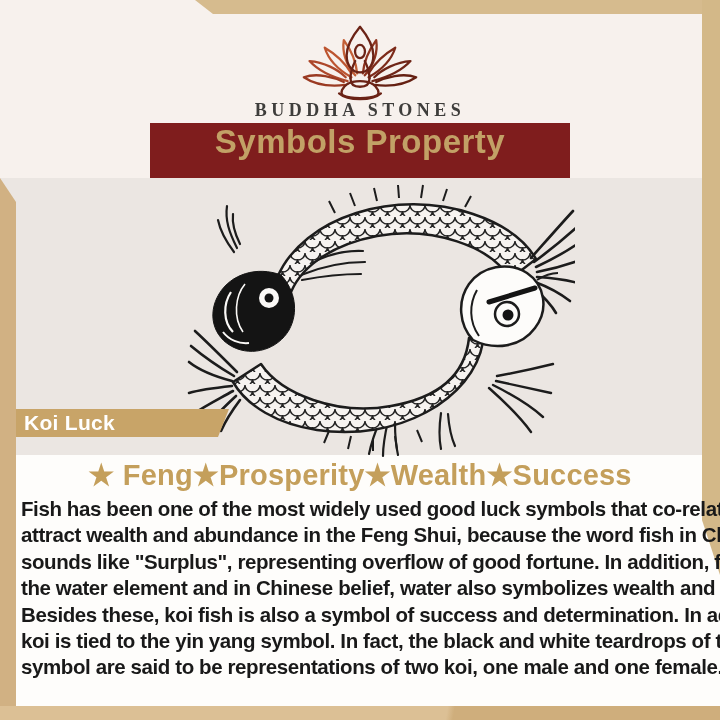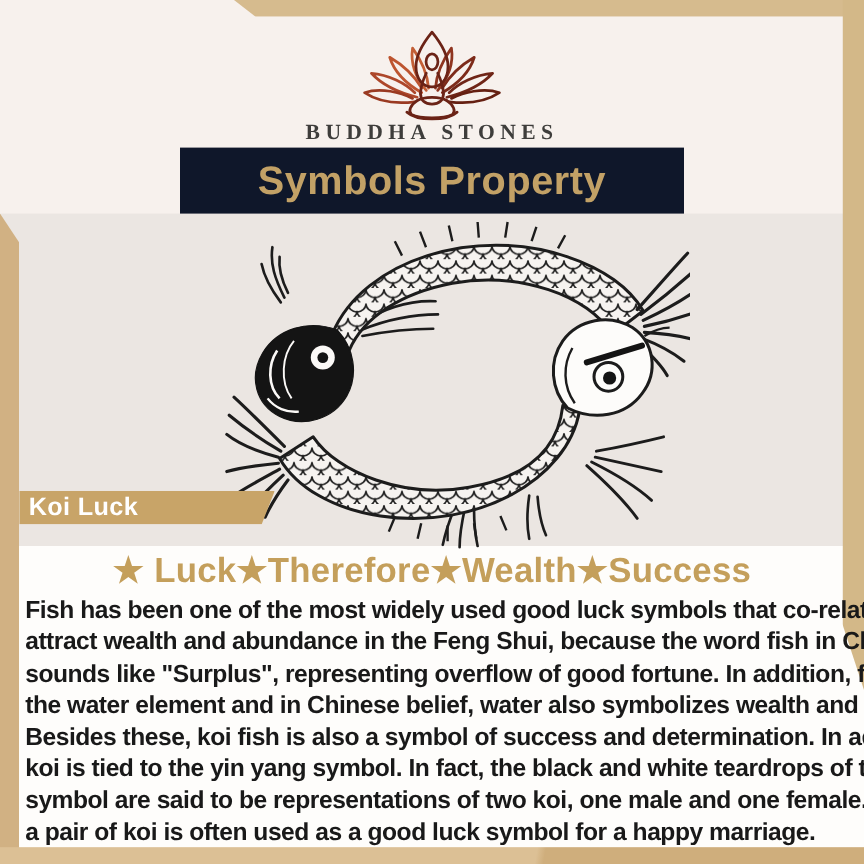--- a/index.html
+++ b/index.html
@@ -22,21 +22,21 @@
   .sec-cream{position:absolute;left:0;top:0;width:720px;height:178px;background:#f7f1ed;}
   .sec-beige{position:absolute;left:0;top:178px;width:720px;height:277px;background:#ebe6e2;}
   .sec-white{position:absolute;left:0;top:455px;width:720px;height:251px;background:#fefdfb;}
   
   .logo{position:absolute;left:295px;top:22px;width:130px;height:80px;}
   .brand{position:absolute;left:0;top:100px;width:720px;text-align:center;
     font-family:"Liberation Serif", serif;font-size:18px;font-weight:600;
     letter-spacing:4.5px;color:#3e3d3b;}
   
   .title-band{position:absolute;left:150px;top:123px;width:420px;height:55px;
-    background:#0f172a;display:flex;align-items:center;justify-content:center;}
+    background:#7f1d1d;display:flex;justify-content:center;}
   .title-band span{font-size:33px;font-weight:700;color:#c2a166;letter-spacing:0.5px;}
   
   .koi-art{position:absolute;left:185px;top:180px;width:390px;height:280px;}
   
   .koi-ribbon{position:absolute;left:16px;top:409px;width:213px;height:28px;background:#c8a468;
     clip-path:polygon(0 0,100% 0,calc(100% - 11px) 100%,0 100%);
     display:flex;align-items:center;}
   .koi-ribbon span{color:#ffffff;font-size:21px;font-weight:700;padding-left:8px;letter-spacing:0.3px;}
   
   .benefits{position:absolute;left:0;top:458px;width:720px;text-align:center;
@@ -179,26 +179,25 @@
         <path d="M304 122 L350 108" stroke="#141414" stroke-width="5" stroke-linecap="round"></path>
         <path d="M352 100 C360 95 366 93 373 93" stroke="#1c1c1c" stroke-width="2" fill="none"></path>
       </g>
     </g>
   </svg>
 
   <div class="koi-ribbon">
     <span>Koi Luck</span>
   </div>
 
-  <div class="benefits">★ Luck★Therefore★Wealth★Success</div>
+  <div class="benefits">★ Feng★Prosperity★Wealth★Success</div>
 
   <div class="desc">
     <div class="jline">Fish has been one of the most widely used good luck symbols that co-related to</div>
     <div class="jline">attract wealth and abundance in the Feng Shui, because the word fish in Chinese (Yu)</div>
     <div class="jline">sounds like "Surplus", representing overflow of good fortune. In addition, fish belong to</div>
     <div class="jline">the water element and in Chinese belief, water also symbolizes wealth and prosperity.</div>
     <div class="jline">Besides these, koi fish is also a symbol of success and determination. In addition, the</div>
     <div class="jline">koi is tied to the yin yang symbol. In fact, the black and white teardrops of the yin yang</div>
     <div class="jline">symbol are said to be representations of two koi, one male and one female. Therefore,</div>
-    <div class="jline last">a pair of koi is often used as a good luck symbol for a happy marriage.</div>
   </div>
 
 </div>
 
 </body></html>

